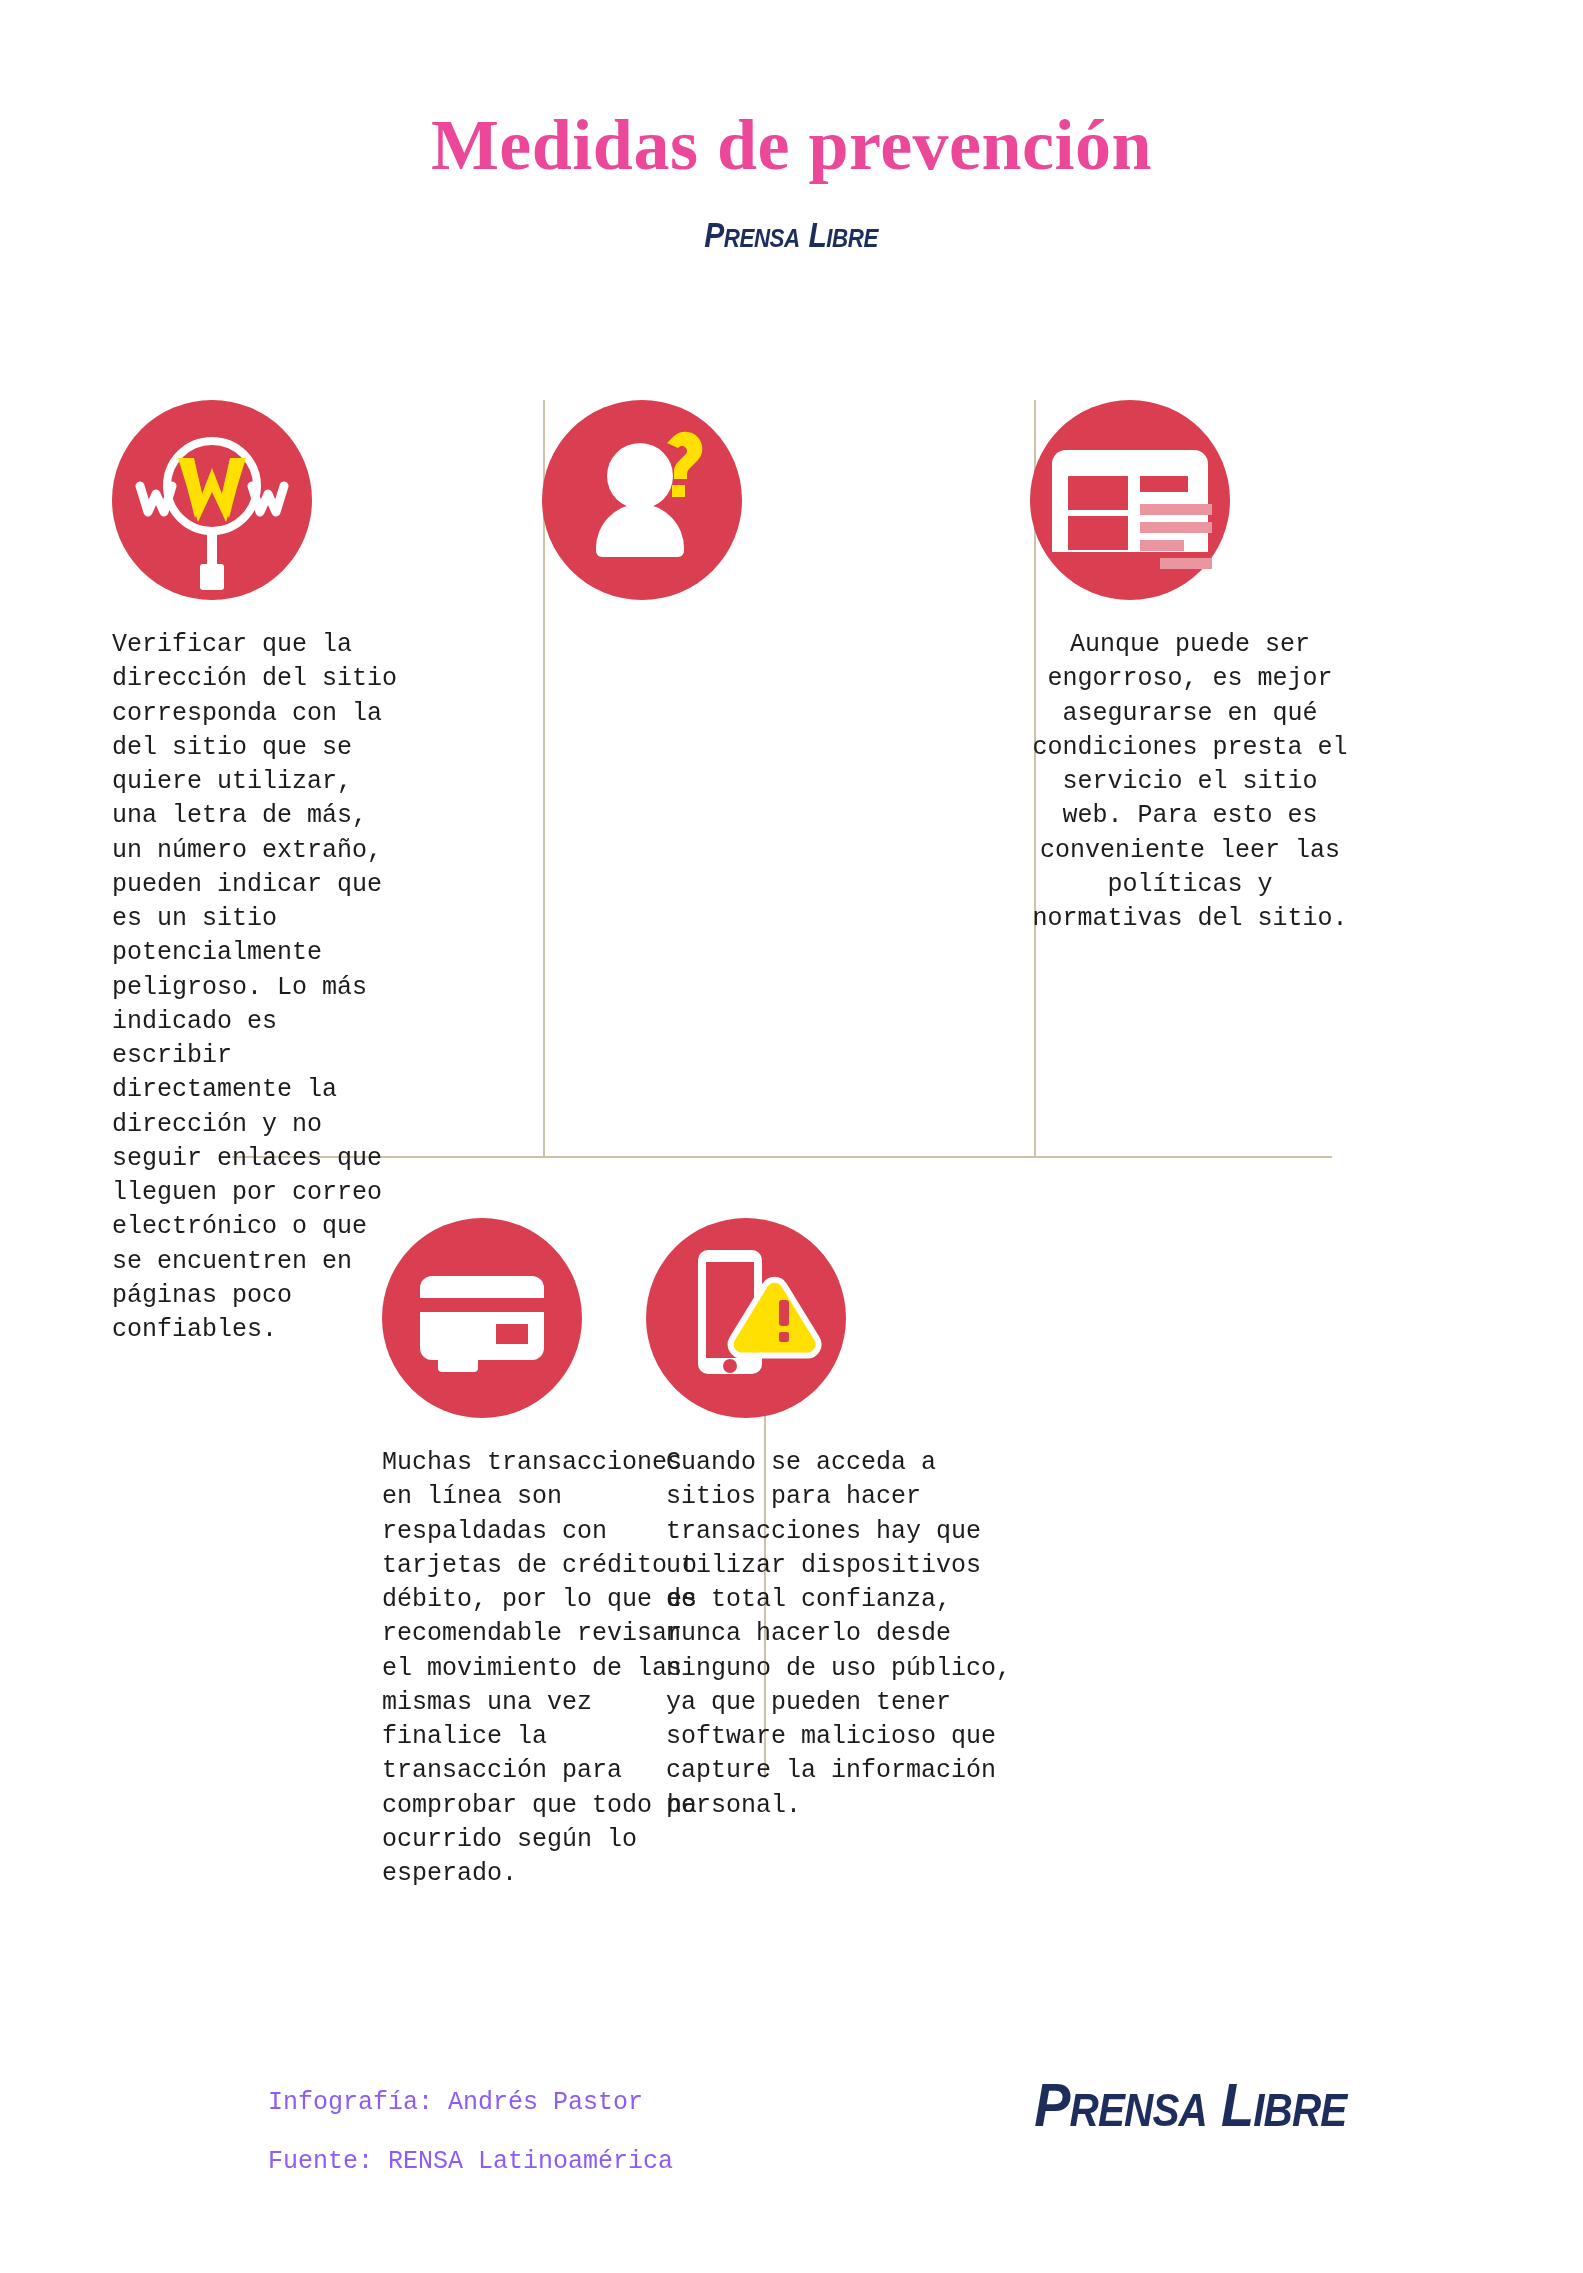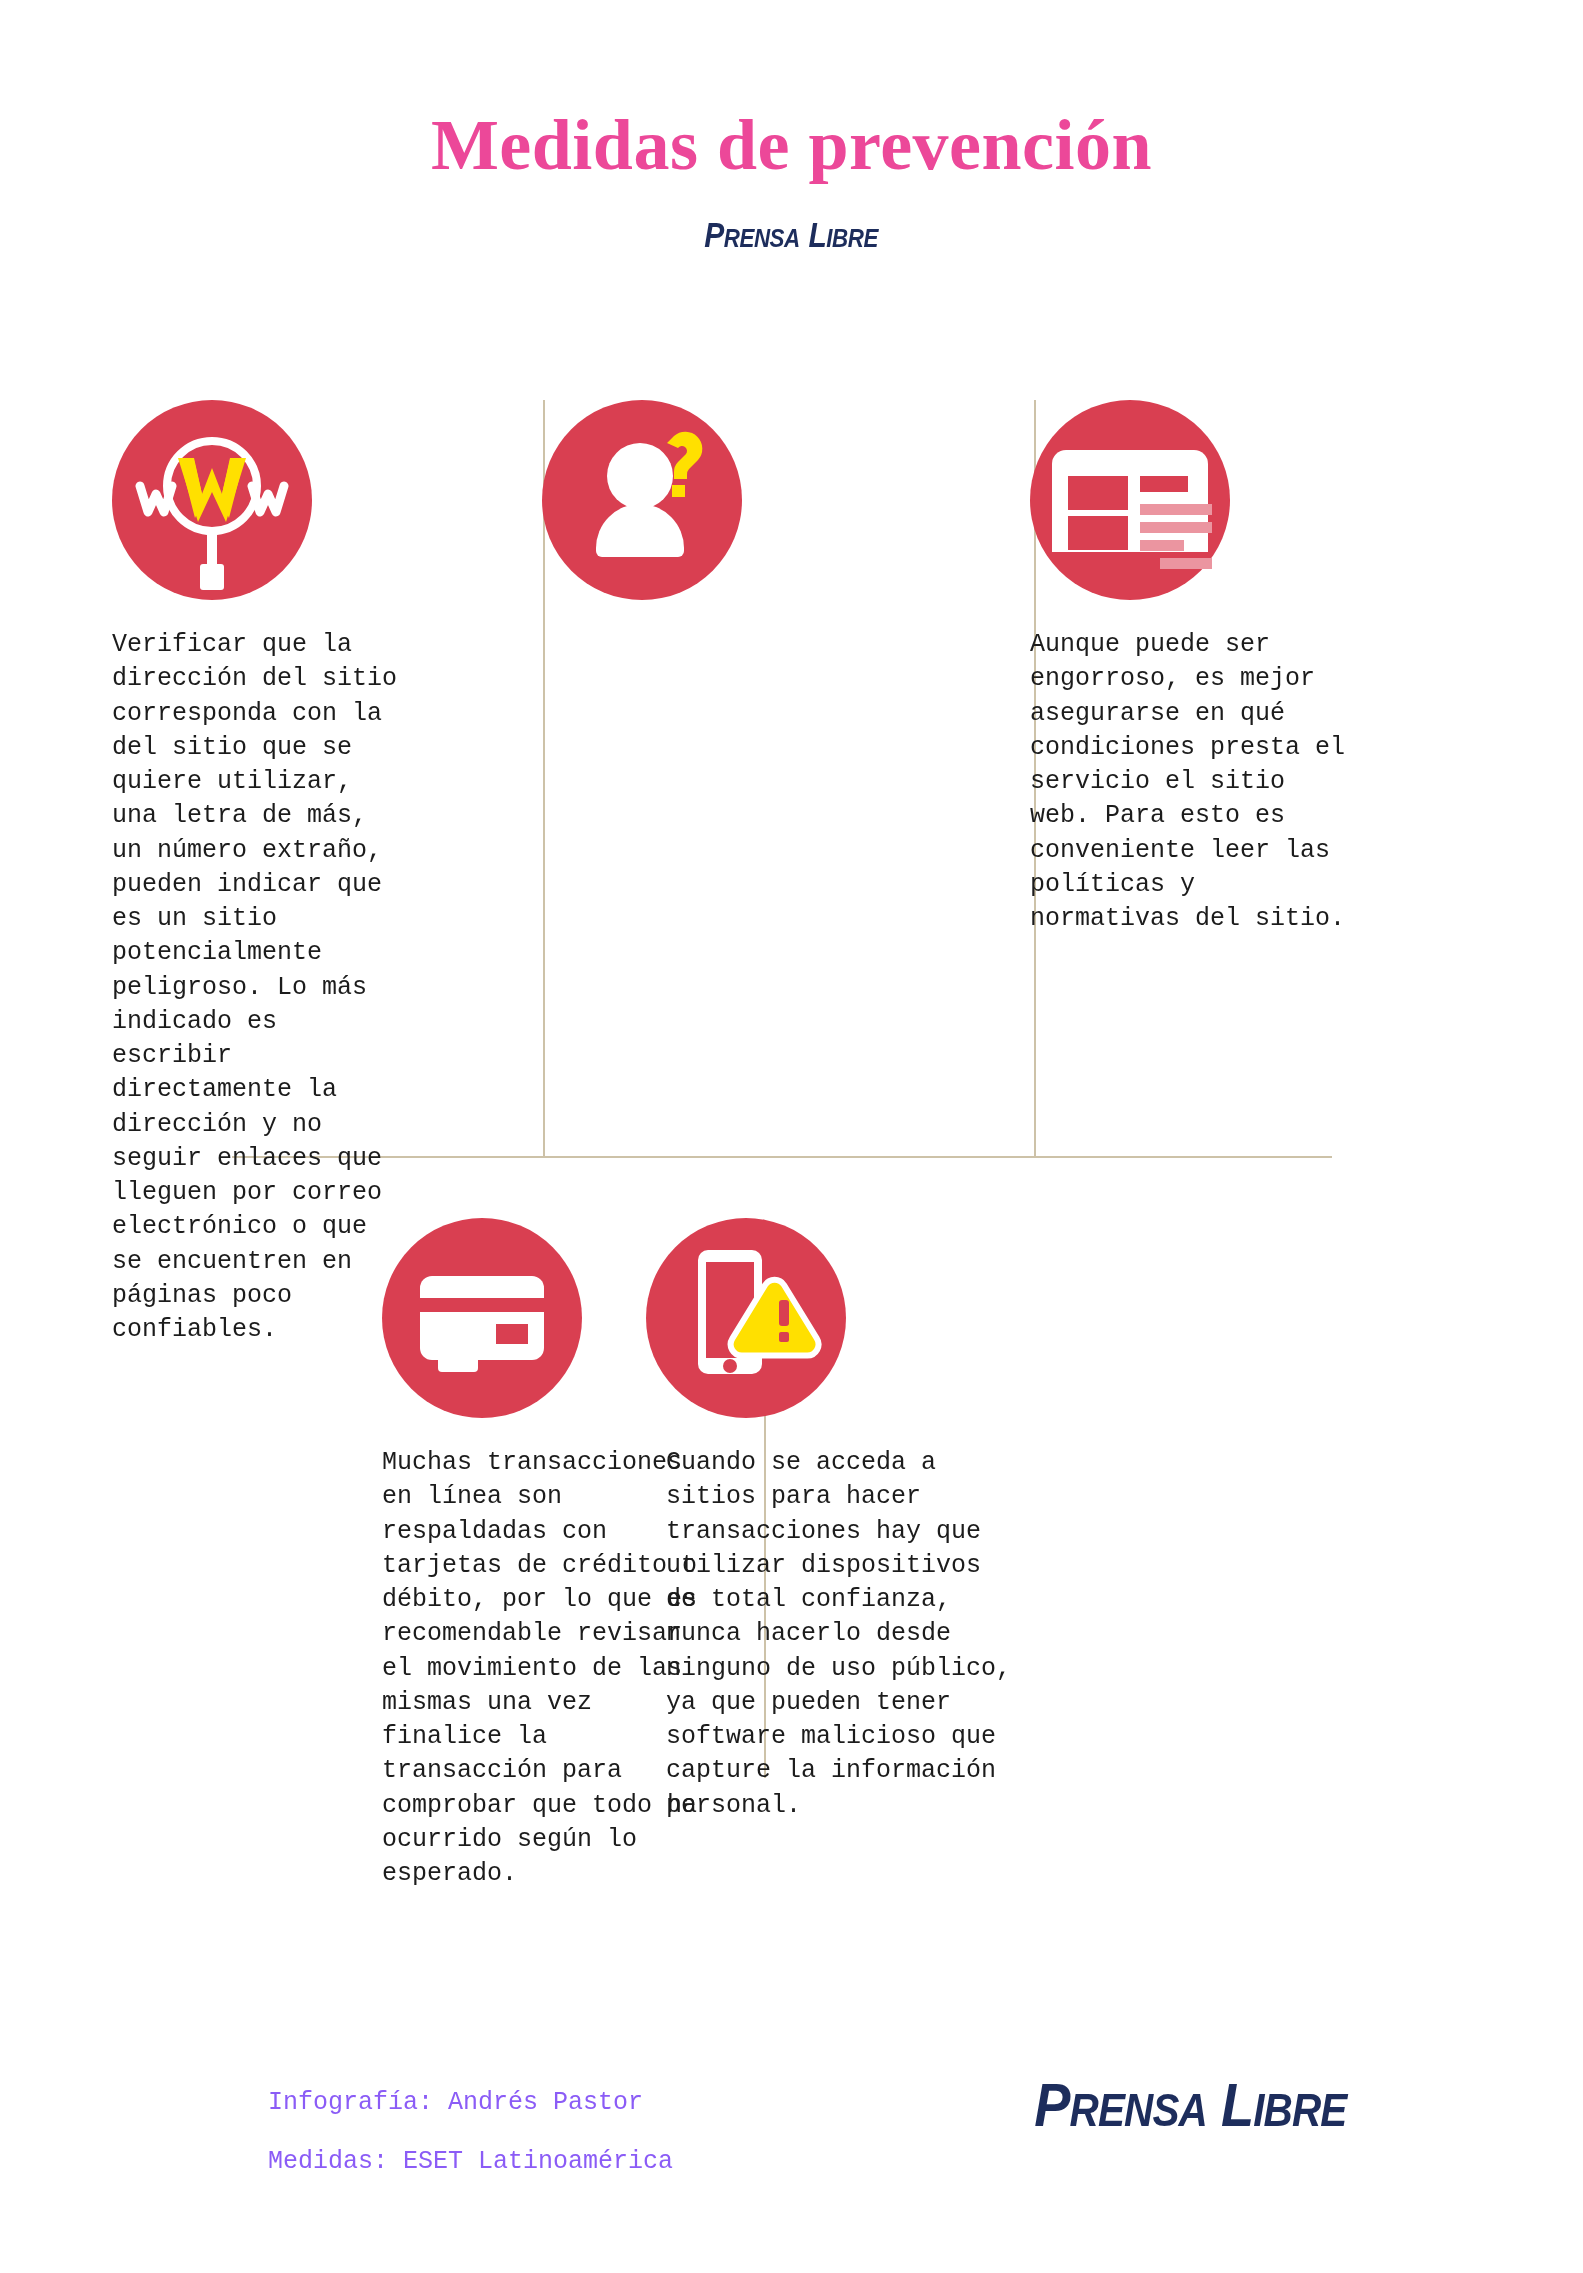--- a/index.html
+++ b/index.html
@@ -88,21 +88,21 @@
   }
 
   .body-text {
     font-size: 25px;
     line-height: 1.37;
     color: #1c1c1c;
     font-family: Liberation Mono, monospace;
   }
   .col-1 .body-text { width: 300px; }
   .col-2 .body-text { width: 320px; }
-  .col-3 .body-text { width: 320px; }
+  .col-3 .body-text { width: 320px; text-align: center; }
 
   
   .vline {
     position: absolute;
     width: 2px;
     background: #cdc2a8;
   }
   .hline {
     position: absolute;
     height: 2px;
@@ -268,21 +268,21 @@
         <rect x="133" y="114" width="10" height="10" rx="2" fill="#d93f51"></rect>
       </svg>
     </div>
     <div class="body-text">Cuando se acceda a sitios para hacer transacciones hay que utilizar dispositivos de total confianza, nunca hacerlo desde ninguno de uso público, ya que pueden tener software malicioso que capture la información personal.</div>
   </div>
 </div>
 
 <div class="footer">
   <div class="credits">
     <div>Infografía: Andrés Pastor</div>
-    <div>Medidas: ESET Latinoamérica</div>
+    <div>Fuente: RENSA Latinoamérica</div>
   </div>
   <div class="brand-logo-foot">
     <span class="wordmark wm-foot">
       <span class="big">P</span>
         <span class="sm">RENSA</span>
         <span class="gap"></span>
         <span class="big">L</span>
         <span class="sm">IBRE</span>
     </span>
   </div>

